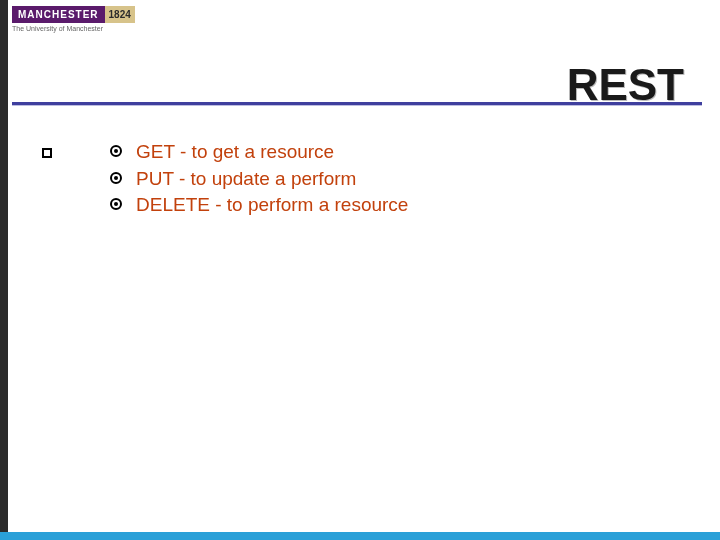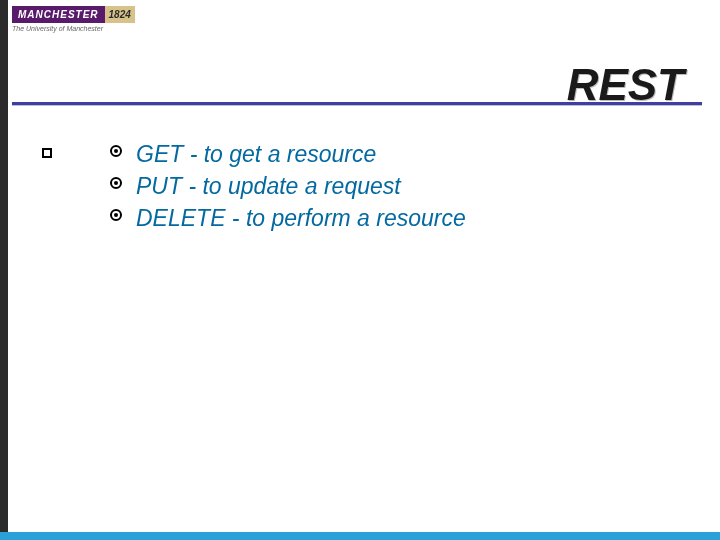--- a/index.html
+++ b/index.html
@@ -10,21 +10,20 @@
     background: #ffffff;
     font-family: Arial, Helvetica, sans-serif;
     overflow: hidden;
     position: relative;
   }
   .slide {
     width: 712px;
     height: 540px;
     position: relative;
     box-sizing: border-box;
-    font-style: italic;
   }
   
   .left-stripe {
     position: absolute;
     left: 0;
     top: 0;
     width: 8px;
     height: 540px;
     background: #2b2b2b;
   }
@@ -111,22 +110,22 @@
     background: #fff;
   }
   ul.level2 {
     list-style: none;
     margin: 10px 0 0 0;
     padding: 0 0 0 40px;
   }
   ul.level2 > li {
     position: relative;
     padding-left: 26px;
-    font-size: 23px;
-    color: #0369a1;
+    font-size: 19px;
+    color: #c2410c;
     line-height: 1.3;
     margin-bottom: 2px;
   }
   ul.level2 > li::before {
     content: "";
     position: absolute;
     left: 0;
     top: 5px;
     width: 12px;
     height: 12px;
@@ -172,21 +171,21 @@
   <div class="rule"></div>
 
   <div class="body">
     <ul class="level1">
       <li>
         <ul class="level2">
           <li>
             <span>GET - to get a resource</span>
           </li>
           <li>
-            <span>PUT - to update a request</span>
+            <span>PUT - to update a perform</span>
           </li>
           <li>
             <span>DELETE - to perform a resource</span>
           </li>
         </ul>
       </li>
     </ul>
   </div>
 
   <div class="bottom-bar"></div>

